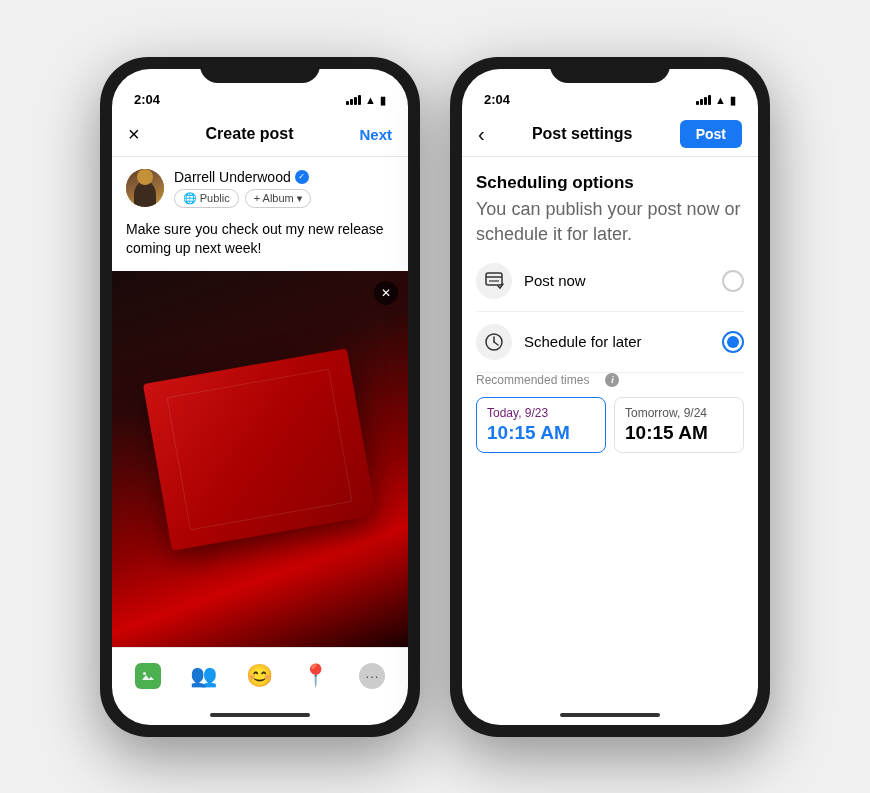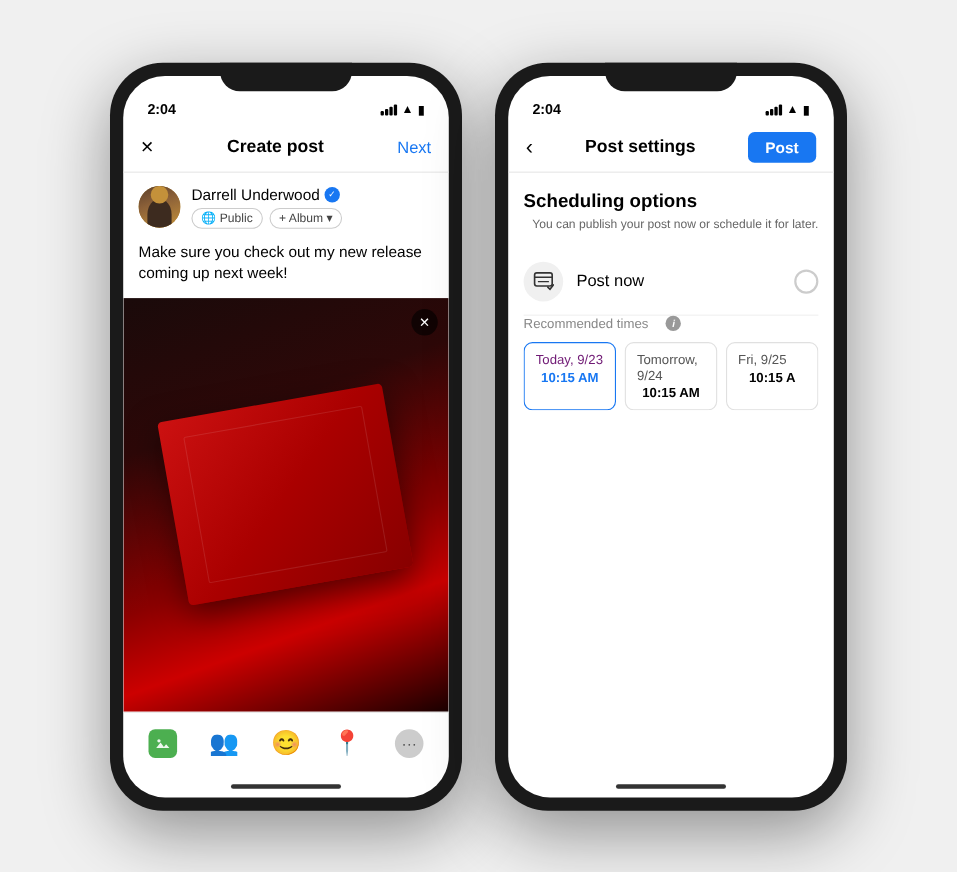--- a/index.html
+++ b/index.html
@@ -91,21 +91,21 @@
     }
 
     .nav-close {
       font-size: 20px;
       color: #000;
       cursor: pointer;
     }
 
     .nav-next {
       font-size: 15px;
-      font-weight: 400;
+      font-weight: 700;
       color: #1877f2;
       cursor: pointer;
     }
 
     .nav-back {
       font-size: 20px;
       color: #000;
       cursor: pointer;
     }
 
@@ -368,25 +368,24 @@
     }
 
     .scheduling-title {
       font-size: 17px;
       font-weight: 700;
       color: #000;
       margin-bottom: 4px;
     }
 
     .scheduling-subtitle {
-      font-size: 11px;
+      font-size: 18px;
       color: #666;
-      margin-bottom: 14px;
+      margin-bottom: 4px;
       line-height: 1.4;
-      text-align: right;
     }
 
     .option-row {
       display: flex;
       align-items: center;
       justify-content: space-between;
       padding: 12px 0;
       border-bottom: 1px solid #f0f0f0;
     }
 
@@ -491,24 +490,23 @@
 
     .slot-date {
       font-size: 12px;
       color: #555;
       margin-bottom: 2px;
     }
 
     .slot-date.blue { color: #701a75; }
 
     .slot-time {
-      font-size: 12px;
+      font-size: 19px;
       font-weight: 600;
       color: #000;
-      text-align: center;
     }
 
     .slot-time.blue { color: #1877f2; }
 
     
     .signal-bars {
       display: flex;
       align-items: flex-end;
       gap: 1px;
     }
@@ -654,39 +652,50 @@
                 <line x1="2" y1="6" x2="18" y2="6" stroke="#333" stroke-width="1.5"></line>
                 <line x1="5" y1="10" x2="15" y2="10" stroke="#333" stroke-width="1.2"></line>
                 <path d="M14 15 L16 17 L19 13" stroke="#333" stroke-width="1.5" stroke-linecap="round" fill="none"></path>
               </svg>
             </div>
             <span class="option-label">Post now</span>
           </div>
           <div class="radio-outer"></div>
         </div>
 
+        <div class="option-row">
+          <div class="option-left">
+            <div class="option-icon">
+              <svg width="20" height="20" viewBox="0 0 20 20" fill="none">
+                <circle cx="10" cy="10" r="8" stroke="#333" stroke-width="1.5" fill="none"></circle>
+                <line x1="10" y1="5" x2="10" y2="10" stroke="#333" stroke-width="1.5" stroke-linecap="round"></line>
+                <line x1="10" y1="10" x2="14" y2="13" stroke="#333" stroke-width="1.5" stroke-linecap="round"></line>
+              </svg>
+            </div>
+            <span class="option-label">Schedule for later</span>
+          </div>
+          <div class="radio-outer radio-selected">
+            <div class="radio-dot"></div>
+          </div>
+        </div>
 
 
         <div class="recommended-label">
           <span>Recommended times</span>
           <div class="info-icon">i</div>
         </div>
 
         <div class="time-slots">
           <div class="time-slot selected">
             <div class="slot-date blue">Today, 9/23</div>
             <div class="slot-time blue">10:15 AM</div>
           </div>
           <div class="time-slot">
             <div class="slot-date">Tomorrow, 9/24</div>
             <div class="slot-time">10:15 AM</div>
-          </div>
-          <div class="time-slot">
-            <div class="slot-date">Fri, 9/25</div>
-            <div class="slot-time">10:15 A</div>
           </div>
         </div>
       </div>
     </div>
 
     <div class="home-indicator">
       <div class="home-bar"></div>
     </div>
   </div>
 </div>

